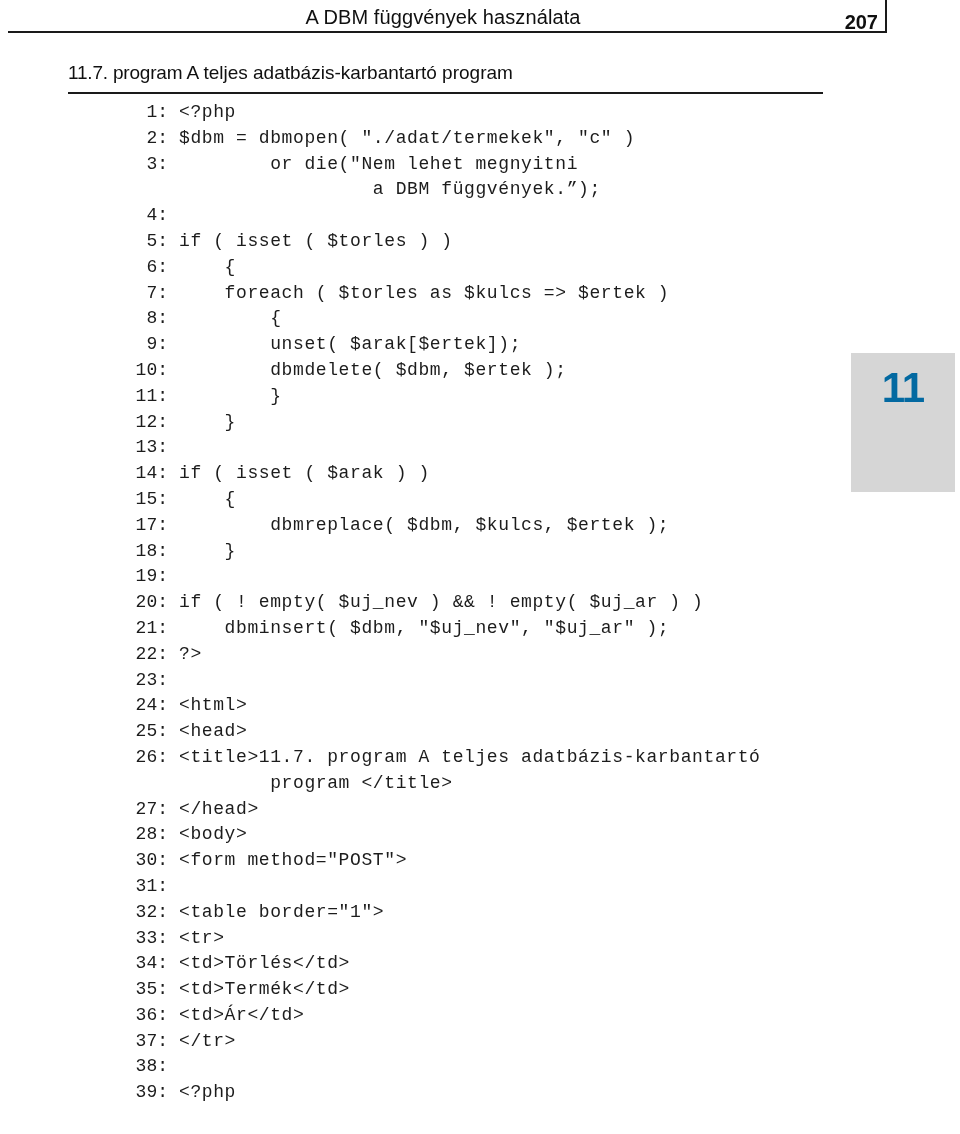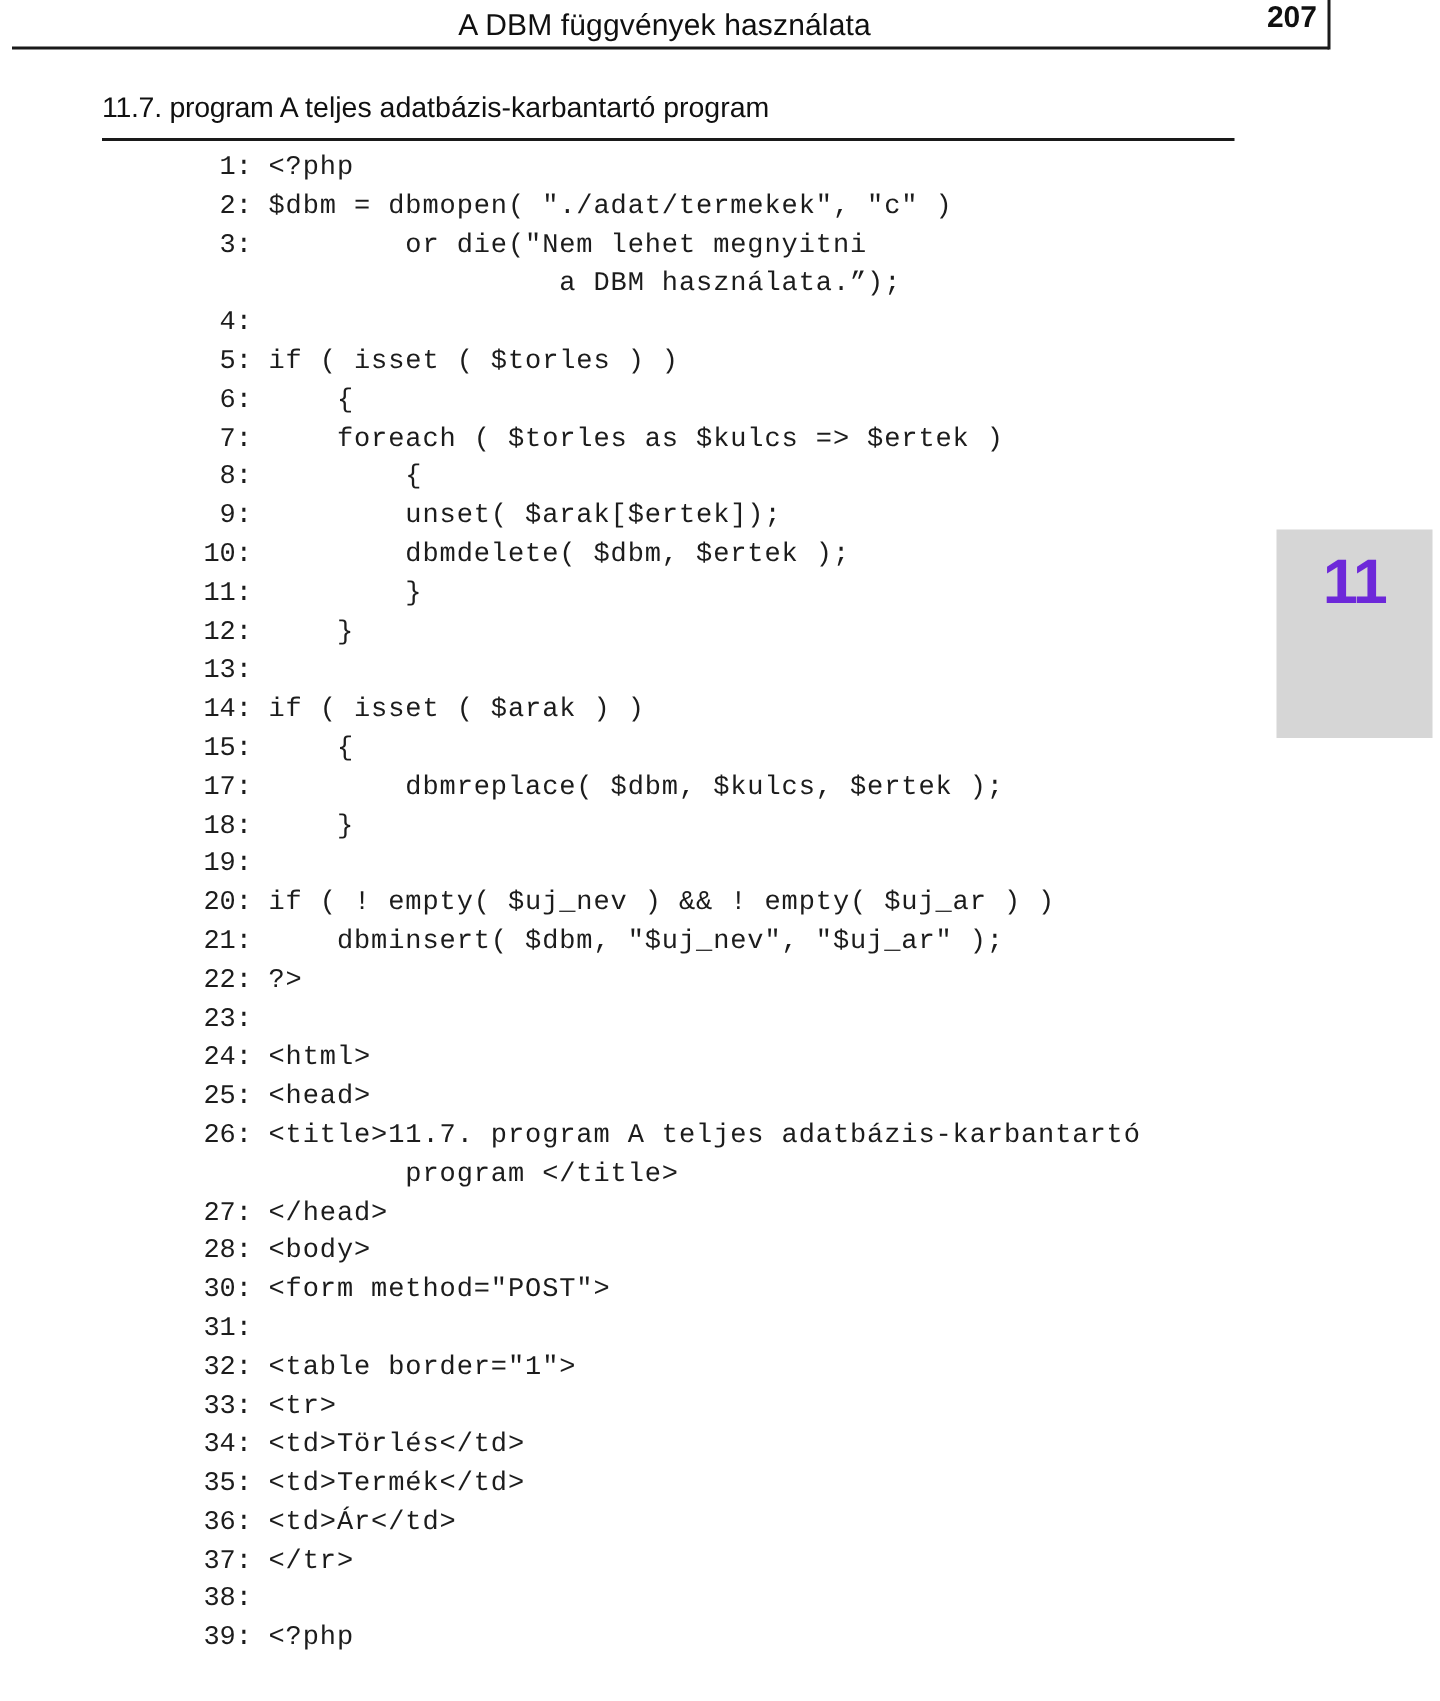--- a/index.html
+++ b/index.html
@@ -33,21 +33,21 @@
     font-family: "Liberation Sans", sans-serif;
     font-size: 20px;
     line-height: 24px;
     letter-spacing: 0.1px;
     color: #101010;
     white-space: nowrap;
   }
   .page-header-folio {
     position: absolute;
     left: 820px;
-    top: 0;
+    top: 10px;
     width: 58px;
     text-align: right;
     font-family: "Liberation Sans", sans-serif;
     font-size: 20px;
     line-height: 24px;
     font-weight: 700;
     color: #101010;
   }
   .page-header-rule {
     position: absolute;
@@ -106,21 +106,21 @@
   .chapter-thumb-number {
     position: absolute;
     left: 0;
     top: 12px;
     width: 104px;
     text-align: center;
     font-family: "Liberation Sans", sans-serif;
     font-size: 42px;
     line-height: 46px;
     font-weight: 700;
-    color: #6d28d9;
+    color: #0369a1;
     letter-spacing: -1px;
   }
 
   
   .code-listing {
     position: absolute;
     left: 120px;
     top: 100px;
     width: 740px;
   }
@@ -172,21 +172,21 @@
 <div class="caption-rule"></div>
 
 <div class="chapter-thumb">
   <div class="chapter-thumb-number">11</div>
 </div>
 
 <div class="code-listing" id="code-listing">
     <div class="code-line"><span class="code-line-number">1:</span><span class="code-line-text">&lt;?php</span></div>
     <div class="code-line"><span class="code-line-number">2:</span><span class="code-line-text">$dbm = dbmopen( "./adat/termekek", "c" )</span></div>
     <div class="code-line"><span class="code-line-number">3:</span><span class="code-line-text">        or die("Nem lehet megnyitni</span></div>
-    <div class="code-line code-line-continuation"><span class="code-line-number"></span><span class="code-line-text">                 a DBM használata.”);</span></div>
+    <div class="code-line code-line-continuation"><span class="code-line-number"></span><span class="code-line-text">                 a DBM függvények.”);</span></div>
     <div class="code-line"><span class="code-line-number">4:</span><span class="code-line-text"></span></div>
     <div class="code-line"><span class="code-line-number">5:</span><span class="code-line-text">if ( isset ( $torles ) )</span></div>
     <div class="code-line"><span class="code-line-number">6:</span><span class="code-line-text">    {</span></div>
     <div class="code-line"><span class="code-line-number">7:</span><span class="code-line-text">    foreach ( $torles as $kulcs =&gt; $ertek )</span></div>
     <div class="code-line"><span class="code-line-number">8:</span><span class="code-line-text">        {</span></div>
     <div class="code-line"><span class="code-line-number">9:</span><span class="code-line-text">        unset( $arak[$ertek]);</span></div>
     <div class="code-line"><span class="code-line-number">10:</span><span class="code-line-text">        dbmdelete( $dbm, $ertek );</span></div>
     <div class="code-line"><span class="code-line-number">11:</span><span class="code-line-text">        }</span></div>
     <div class="code-line"><span class="code-line-number">12:</span><span class="code-line-text">    }</span></div>
     <div class="code-line"><span class="code-line-number">13:</span><span class="code-line-text"></span></div>

